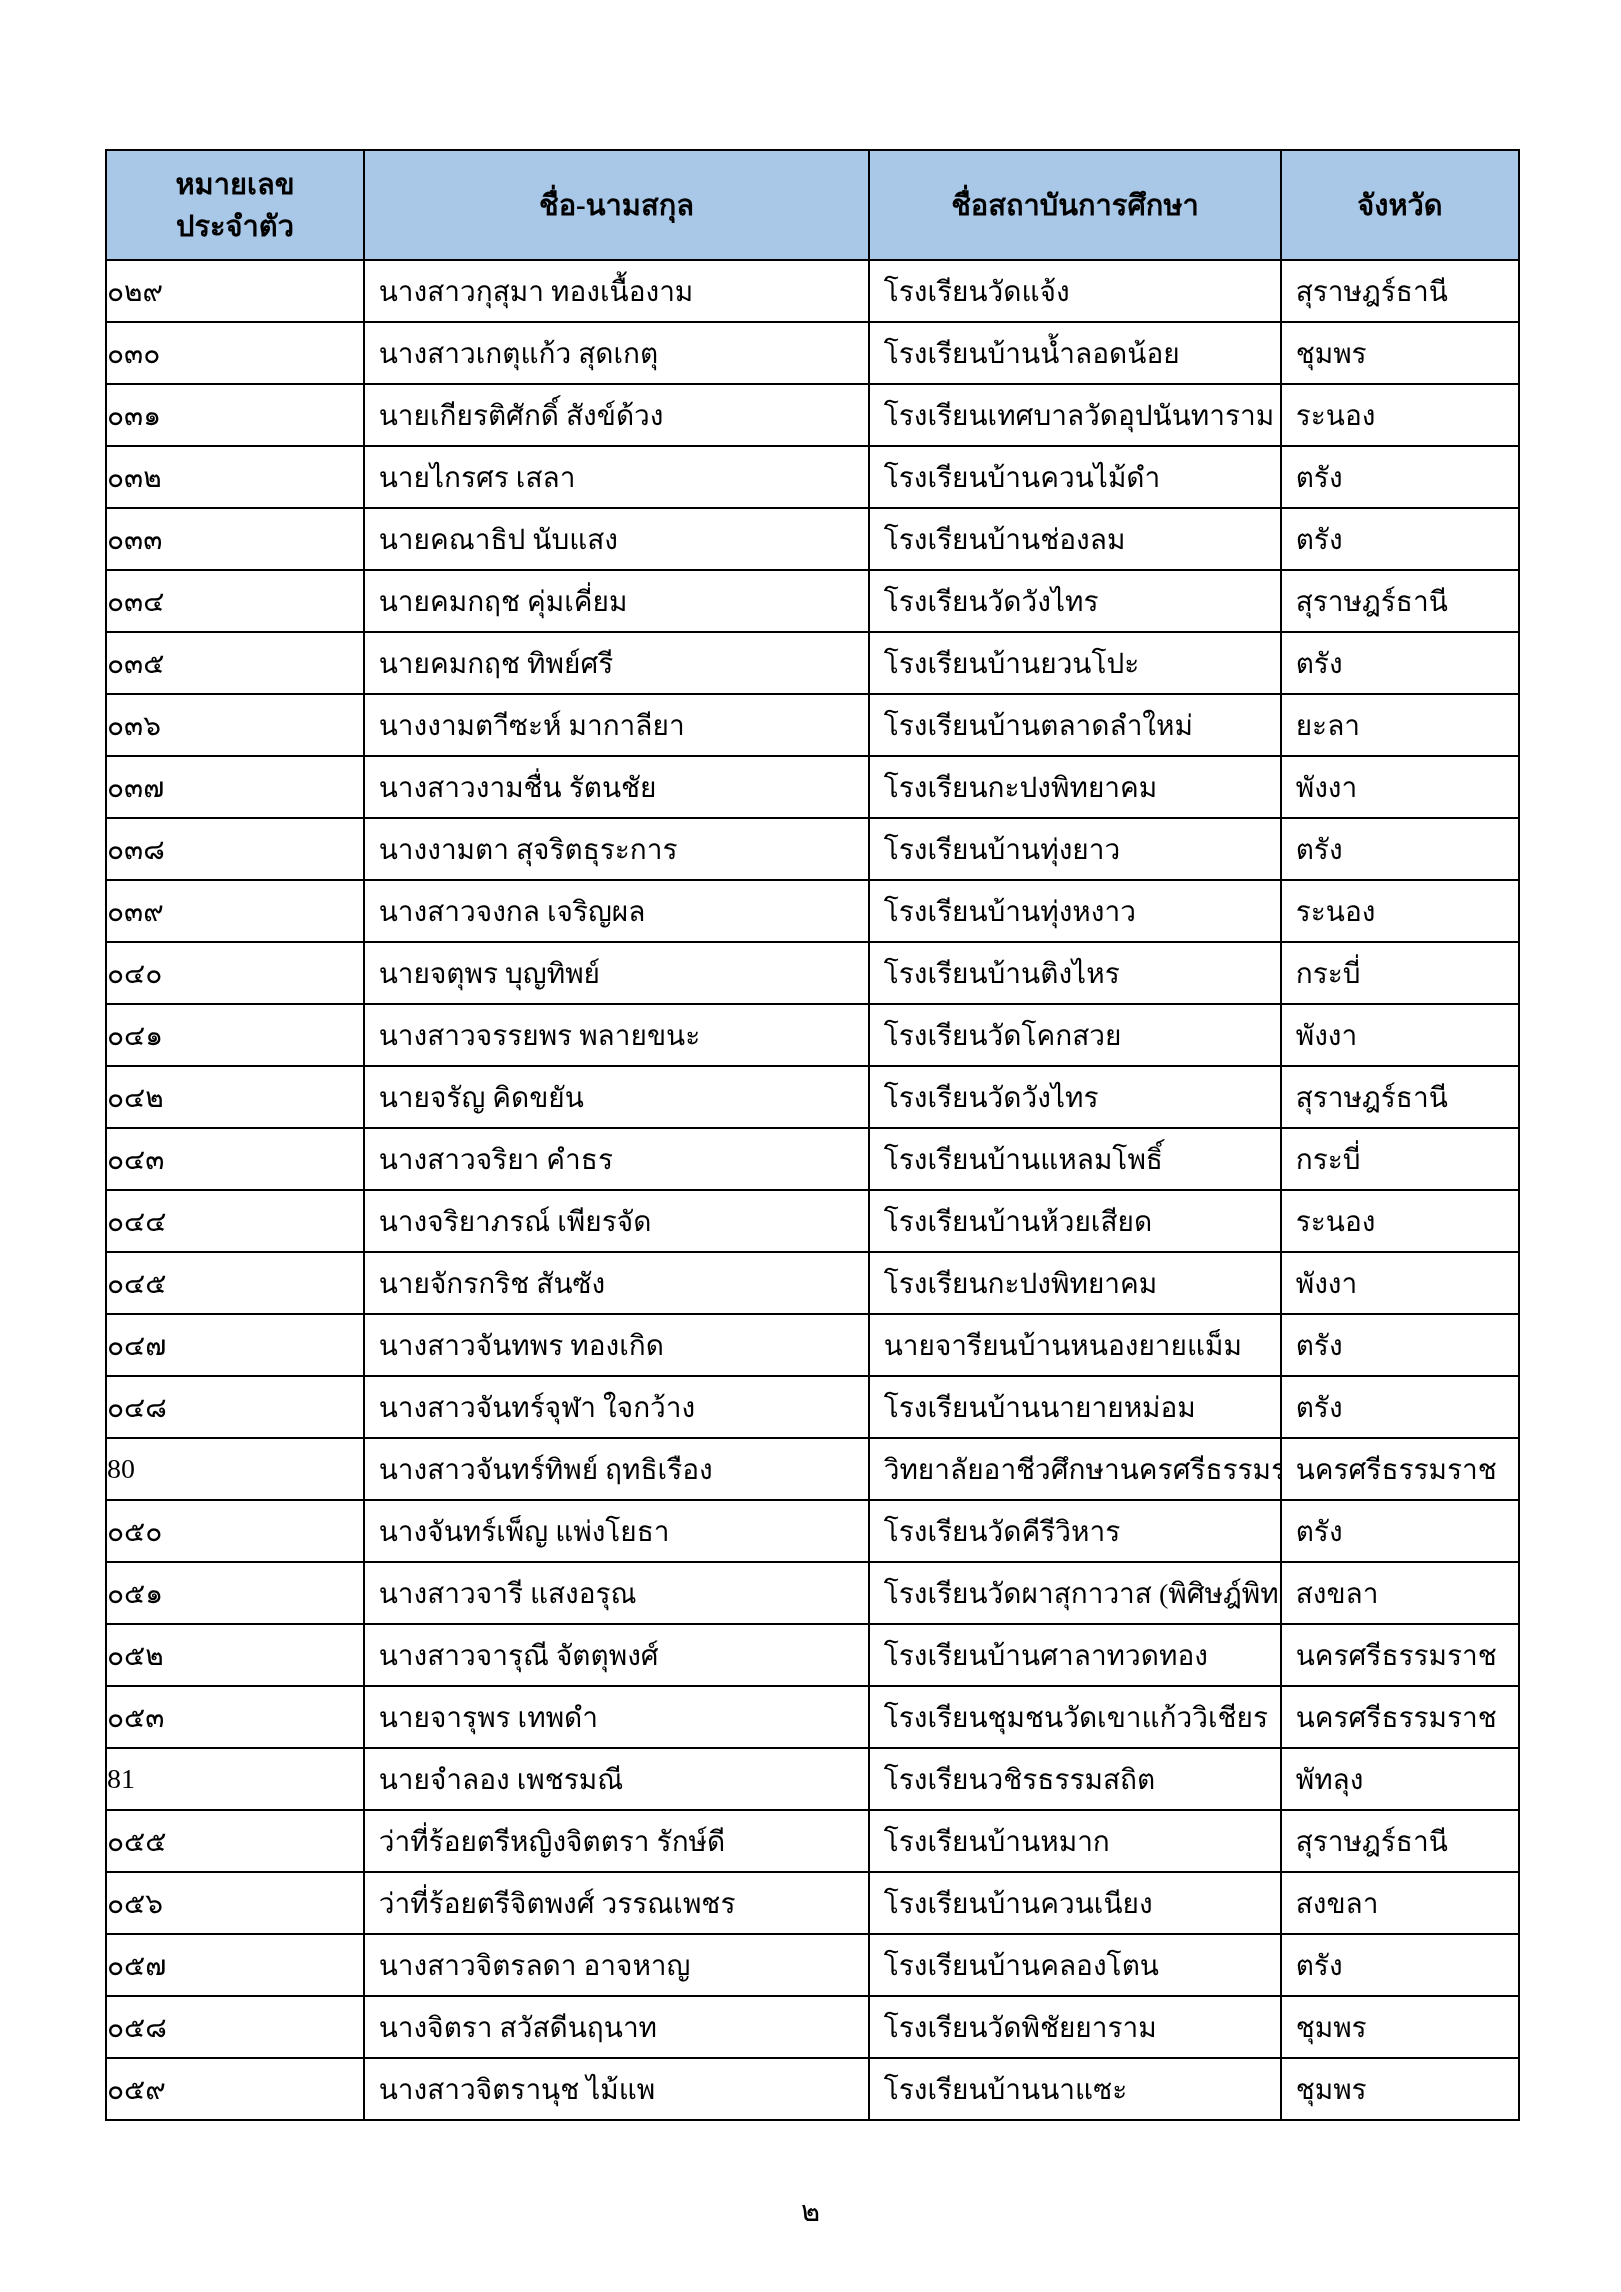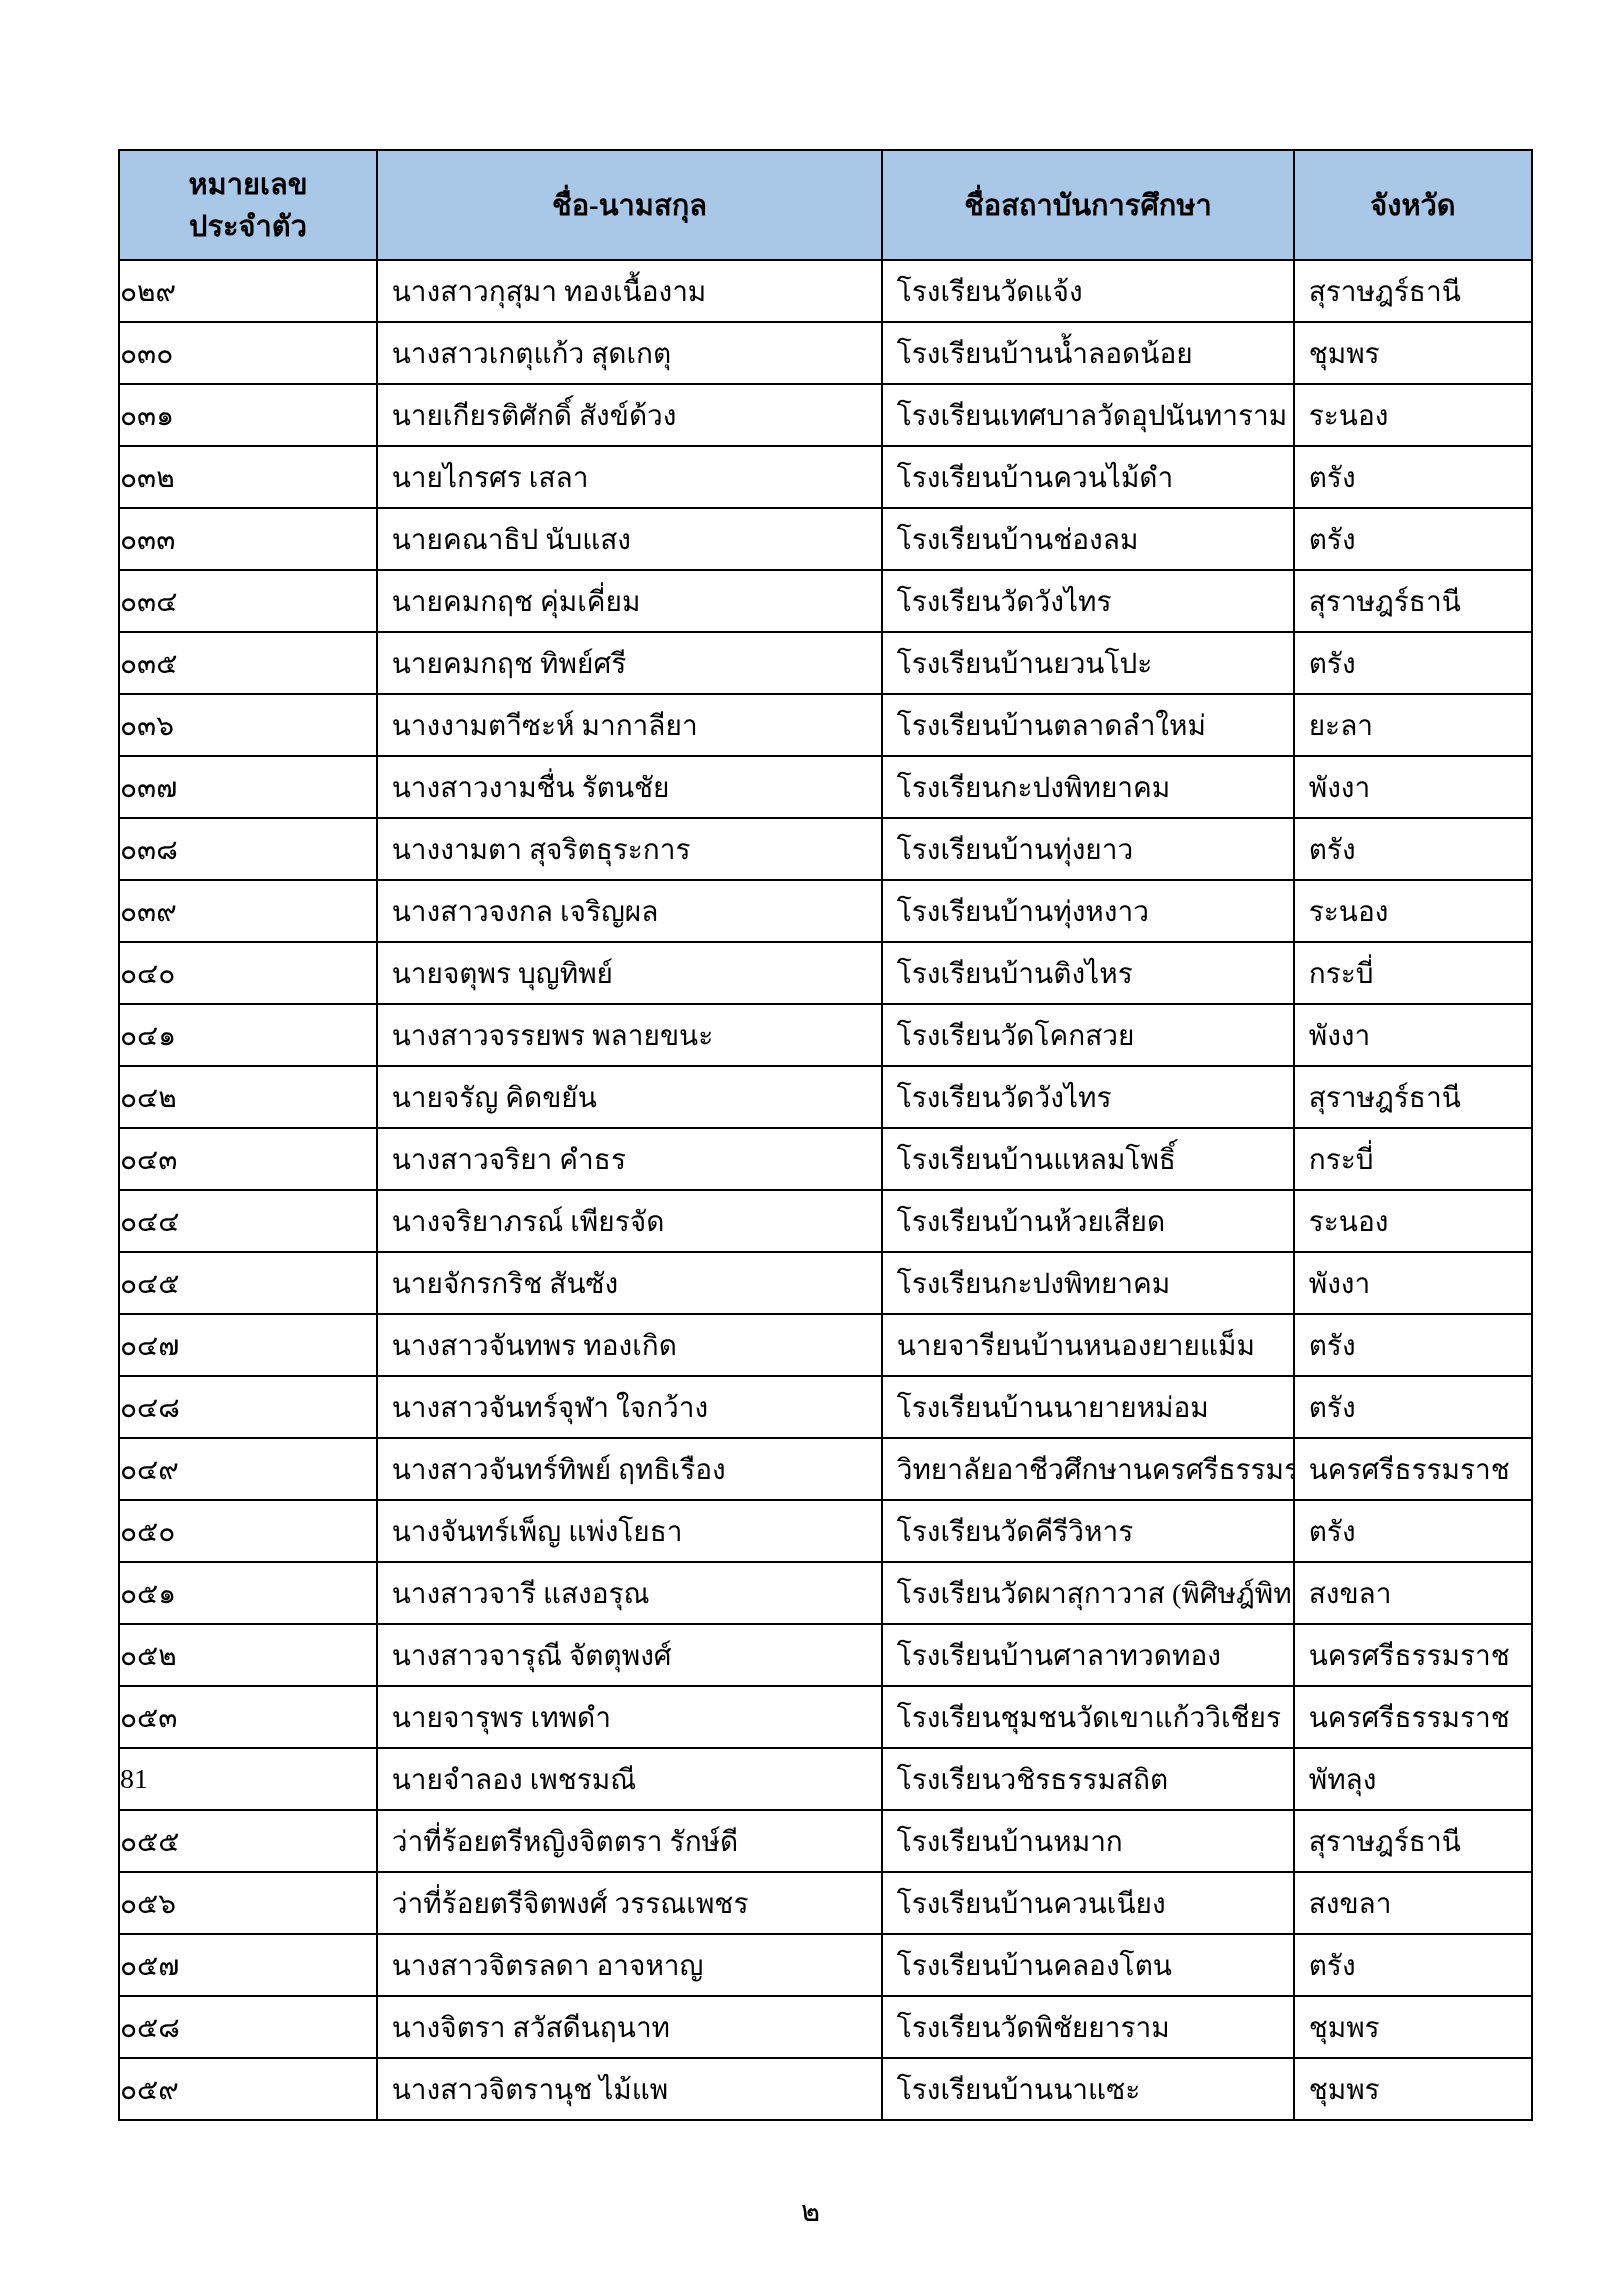--- a/index.html
+++ b/index.html
@@ -9,21 +9,21 @@
   }
   body {
     width: 1621px;
     height: 2293px;
     position: relative;
     font-family: "Liberation Serif", serif;
     color: #000000;
   }
   .doc-table {
     position: absolute;
-    left: 118px;
+    left: 105px;
     top: 149px;
     width: 1412px;
     border-collapse: collapse;
     table-layout: fixed;
   }
   .doc-table th, .doc-table td {
     border: 2px solid #000000;
     overflow: hidden;
   }
   .doc-table thead th {
@@ -184,21 +184,21 @@
     <td class="c-school">นายจารียนบ้านหนองยายแม็ม</td>
     <td class="c-province">ตรัง</td>
   </tr>
       <tr>
     <td class="c-id">๐๔๘</td>
     <td class="c-name">นางสาวจันทร์จุฬา  ใจกว้าง</td>
     <td class="c-school">โรงเรียนบ้านนายายหม่อม</td>
     <td class="c-province">ตรัง</td>
   </tr>
       <tr>
-    <td class="c-id">๐๔๙</td>
+    <td class="c-id">80</td>
     <td class="c-name">นางสาวจันทร์ทิพย์  ฤทธิเรือง</td>
     <td class="c-school">วิทยาลัยอาชีวศึกษานครศรีธรรมราช</td>
     <td class="c-province">นครศรีธรรมราช</td>
   </tr>
       <tr>
     <td class="c-id">๐๕๐</td>
     <td class="c-name">นางจันทร์เพ็ญ  แพ่งโยธา</td>
     <td class="c-school">โรงเรียนวัดคีรีวิหาร</td>
     <td class="c-province">ตรัง</td>
   </tr>

